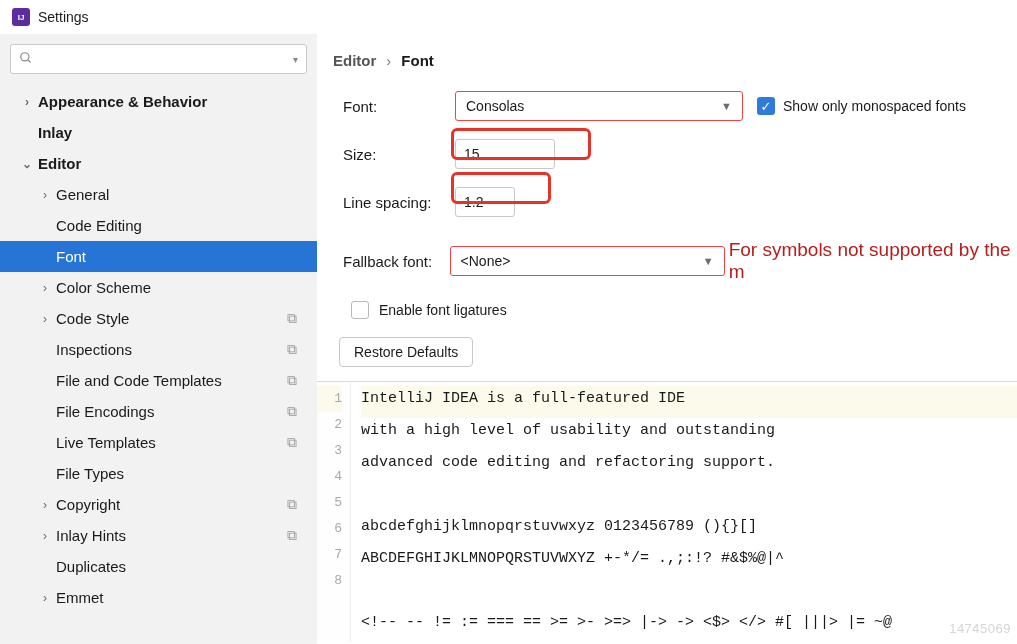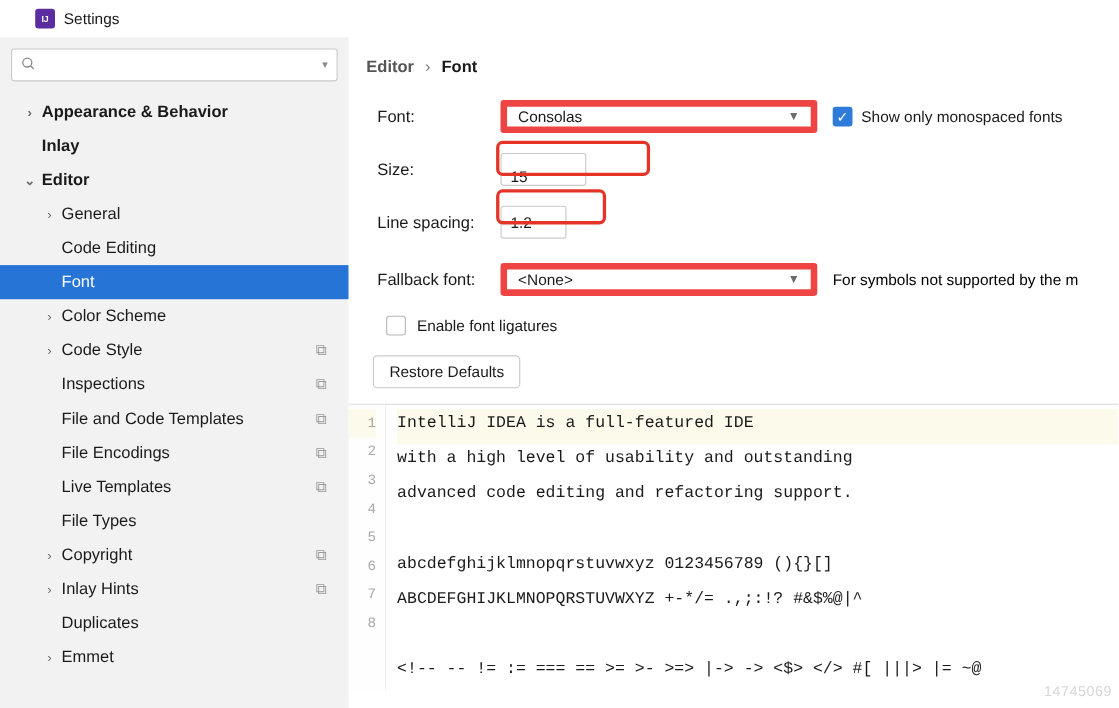--- a/index.html
+++ b/index.html
@@ -1,18 +1,18 @@
 <!DOCTYPE html>
 <html><head>
 <meta charset="utf-8">
 <style>
   * { box-sizing: border-box; margin: 0; padding: 0; }
   body { font-family: "Segoe UI", Arial, sans-serif; font-size: 14px; color: #1a1a1a; background: #fff; width: 1017px; height: 644px; overflow: hidden; }
   
-  .titlebar { display: flex; align-items: center; padding: 8px 12px; gap: 8px; background: #fff; margin-left: 20px; }
+  .titlebar { display: flex; align-items: center; padding: 8px 12px; gap: 8px; background: #fff; }
   .app-icon { width: 18px; height: 18px; background: #5b2da0; border-radius: 3px; position: relative; display: flex; align-items: center; justify-content: center; }
   .app-icon::after { content: "IJ"; color: #fff; font-size: 8px; font-weight: bold; }
   .title-text { font-size: 14px; }
   
   .main-layout { display: flex; height: calc(100% - 34px); }
   .sidebar { width: 317px; background: #f2f2f2; display: flex; flex-direction: column; }
   .search-wrap { padding: 10px 10px 8px 10px; }
   .search-box { display: flex; align-items: center; border: 1px solid #c9c9c9; background: #fff; border-radius: 3px; height: 30px; padding: 0 8px; gap: 6px; }
   .search-icon { color: #8a8a8a; font-size: 14px; }
   .search-input { border: none; outline: none; flex: 1; font-size: 13px; }
@@ -28,29 +28,29 @@
   .tree-item .badge { position: absolute; right: 20px; color: #9a9a9a; font-size: 14px; }
   
   .content { flex: 1; padding: 18px 0 0 0; overflow: hidden; background: #fff; }
   .breadcrumb { display: flex; align-items: center; gap: 10px; font-size: 15px; font-weight: 700; padding: 0 0 22px 0; margin-left: 16px;}
   .bc-sep { color: #7a7a7a; font-weight: 400; }
   .bc-item.muted { color: #555; font-weight: 700;}
   
   .form { padding-left: 26px; }
   .form-row { display: flex; align-items: center; margin-bottom: 18px; }
   .form-label { width: 112px; font-size: 15px; }
-  .select { display: flex; align-items: center; justify-content: space-between; border: 6px solid #ef4444; border-radius: 3px; height: 30px; padding: 0 10px; background: #fff; width: 288px; }
+  .select { display: flex; align-items: center; justify-content: space-between; border: 1px solid #ef4444; border-radius: 3px; height: 30px; padding: 0 10px; background: #fff; width: 288px; }
   .select .caret { color: #6c6c6c; font-size: 11px; }
   .num-input { width: 60px; height: 30px; border: 1px solid #c9c9c9; border-radius: 3px; padding: 0 8px; display: flex; align-items: center; background: #fff; }
   .num-input span { font-size: 14px; }
   .checkbox-group { display: flex; align-items: center; gap: 8px; margin-left: 14px; }
   .cb { width: 18px; height: 18px; border-radius: 3px; display: flex; align-items: center; justify-content: center; }
   .cb.checked { background: #2f7bd9; color: #fff; font-size: 13px; }
   .cb.unchecked { border: 1px solid #b8b8b8; background: #fff; }
-  .hint { color: #000000; font-size: 14px; margin-left: 14px; }
+  .hint { color: #b91c1c; font-size: 19px; margin-left: 4px; }
   
   .hl-red { position: absolute; border: 3px solid #e53427; border-radius: 6px; pointer-events: none; }
   .hl1 { left: 451px; top: 94px; width: 140px; height: 32px; }
   .hl2 { left: 451px; top: 138px; width: 100px; height: 32px; }
   
   .btn { border: 1px solid #c9c9c9; border-radius: 4px; background: #fff; height: 30px; padding: 0 14px; display: inline-flex; align-items: center; font-size: 14px; cursor: default; }
   .btn-row { margin: 6px 0 14px 22px; }
   
   .preview { border-top: 1px solid #d9d9d9; margin-top: 4px; display: flex; font-family: Consolas, "Courier New", monospace; font-size: 15px; line-height: 26px; background: #fff; }
   .gutter { width: 34px; text-align: right; color: #a9a9a9; padding: 4px 8px 0 0; background: #fefefe; border-right: 1px solid #eee;}
@@ -179,21 +179,21 @@
           <span class="caret">▼</span>
         </div>
         <div class="checkbox-group">
           <div class="cb checked">✓</div>
           <span>Show only monospaced fonts</span>
         </div>
       </div>
 
       <div class="form-row">
         <div class="form-label">Size:</div>
-        <div class="num-input" style="width:78px;align-items:flex-end;">
+        <div class="num-input" style="width:100px;">
           <span>15</span>
         </div>
       </div>
 
       <div class="form-row">
         <div class="form-label">Line spacing:</div>
         <div class="num-input">
           <span>1.2</span>
         </div>
       </div>

